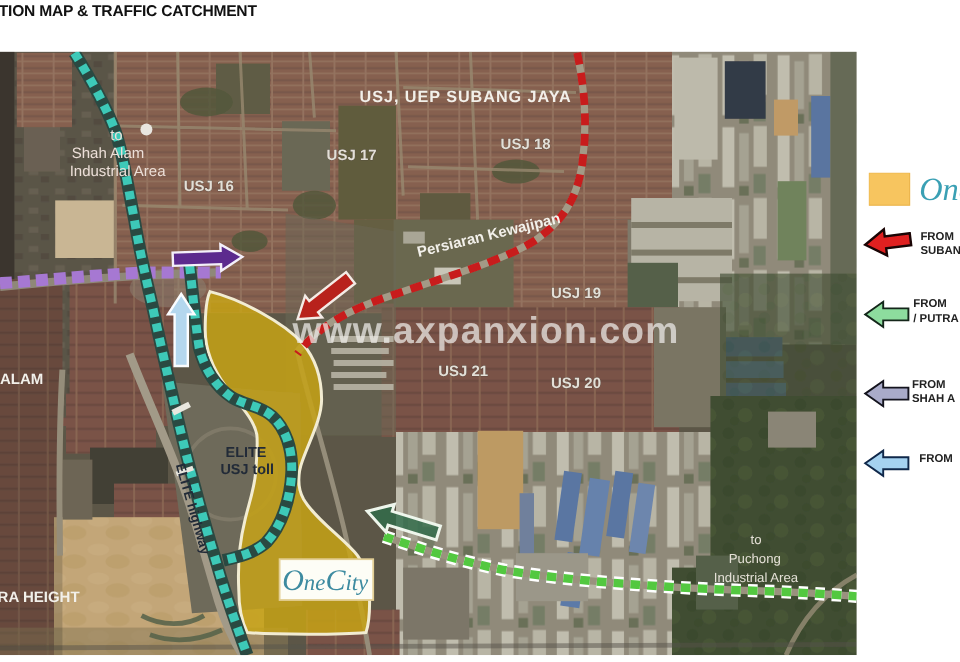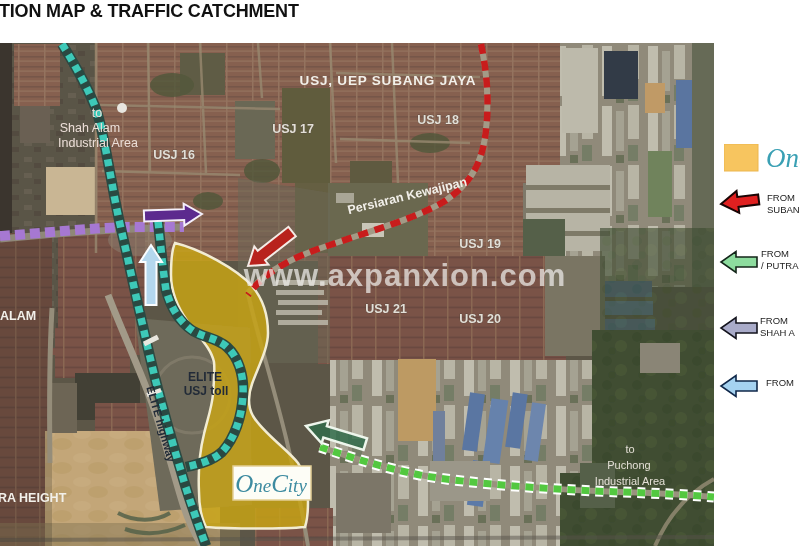--- a/index.html
+++ b/index.html
@@ -1,22 +1,22 @@
 <!DOCTYPE html>
 <html><head>
 <meta charset="utf-8">
 <style>
   html,body{margin:0;padding:0;}
   body{width:800px;height:552px;background:#ffffff;position:relative;overflow:hidden;
        font-family:"Liberation Sans", sans-serif;}
-  #title{position:absolute;left:-1px;top:1px;font-weight:bold;font-size:18px;color:#111;
+  #title{position:absolute;left:-1px;top:1px;font-weight:bold;font-size:13px;color:#111;
          letter-spacing:-0.2px;white-space:nowrap;}
   #map{position:absolute;left:0;top:43px;width:714px;height:503px;overflow:hidden;}
   .leg{position:absolute;}
-  .legtxt{position:absolute;font-weight:normal;font-size:9.5px;color:#222;line-height:12px;white-space:nowrap;}
+  .legtxt{position:absolute;font-weight:bold;font-size:9.5px;color:#222;line-height:12px;white-space:nowrap;}
 </style>
 </head>
 <body>
 <div id="title">TION MAP &amp; TRAFFIC CATCHMENT</div>
 
 <div id="map">
 <svg width="714" height="503" viewBox="0 0 714 503">
 <defs>
   <pattern id="pH" width="26" height="10" patternUnits="userSpaceOnUse">
     <rect width="26" height="10" fill="#86604f"></rect>

